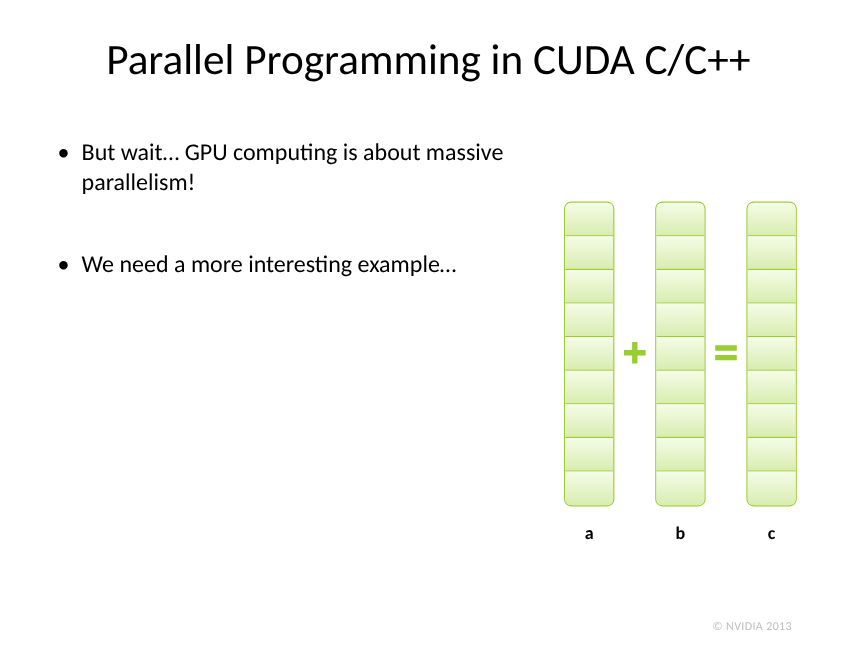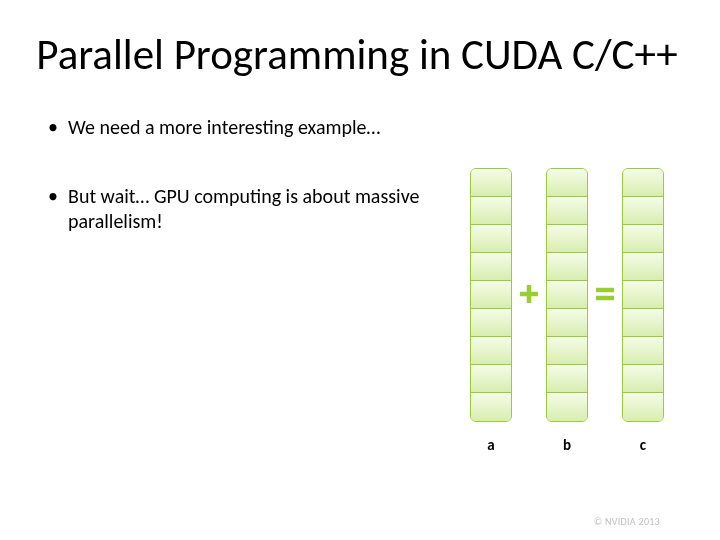--- a/index.html
+++ b/index.html
@@ -9,21 +9,21 @@
     background: #ffffff;
     position: relative;
     color: #000;
   }
   .title {
     position: absolute;
     top: 28px;
     left: 0;
     width: 714px;
     text-align: center;
-    font-size: 43px;
+    font-size: 36px;
     font-weight: 400;
     color: #000;
   }
   .bullets {
     position: absolute;
     top: 115px;
     left: 48px;
     width: 400px;
     list-style: none;
   }
@@ -93,22 +93,22 @@
     color: #bfbfbf;
     letter-spacing: 0.3px;
   }
 </style>
 </head>
 <body>
 
 <h1 class="title">Parallel Programming in CUDA C/C++</h1>
 
 <ul class="bullets">
+  <li>But wait… GPU computing is about massive parallelism!</li>
   <li>We need a more interesting example…</li>
-  <li>But wait… GPU computing is about massive parallelism!</li>
 </ul>
 
 <div class="vectors">
   <div class="vec-group">
     <div class="vec">
       <div class="cell"></div>
       <div class="cell"></div>
       <div class="cell"></div>
       <div class="cell"></div>
       <div class="cell"></div>

